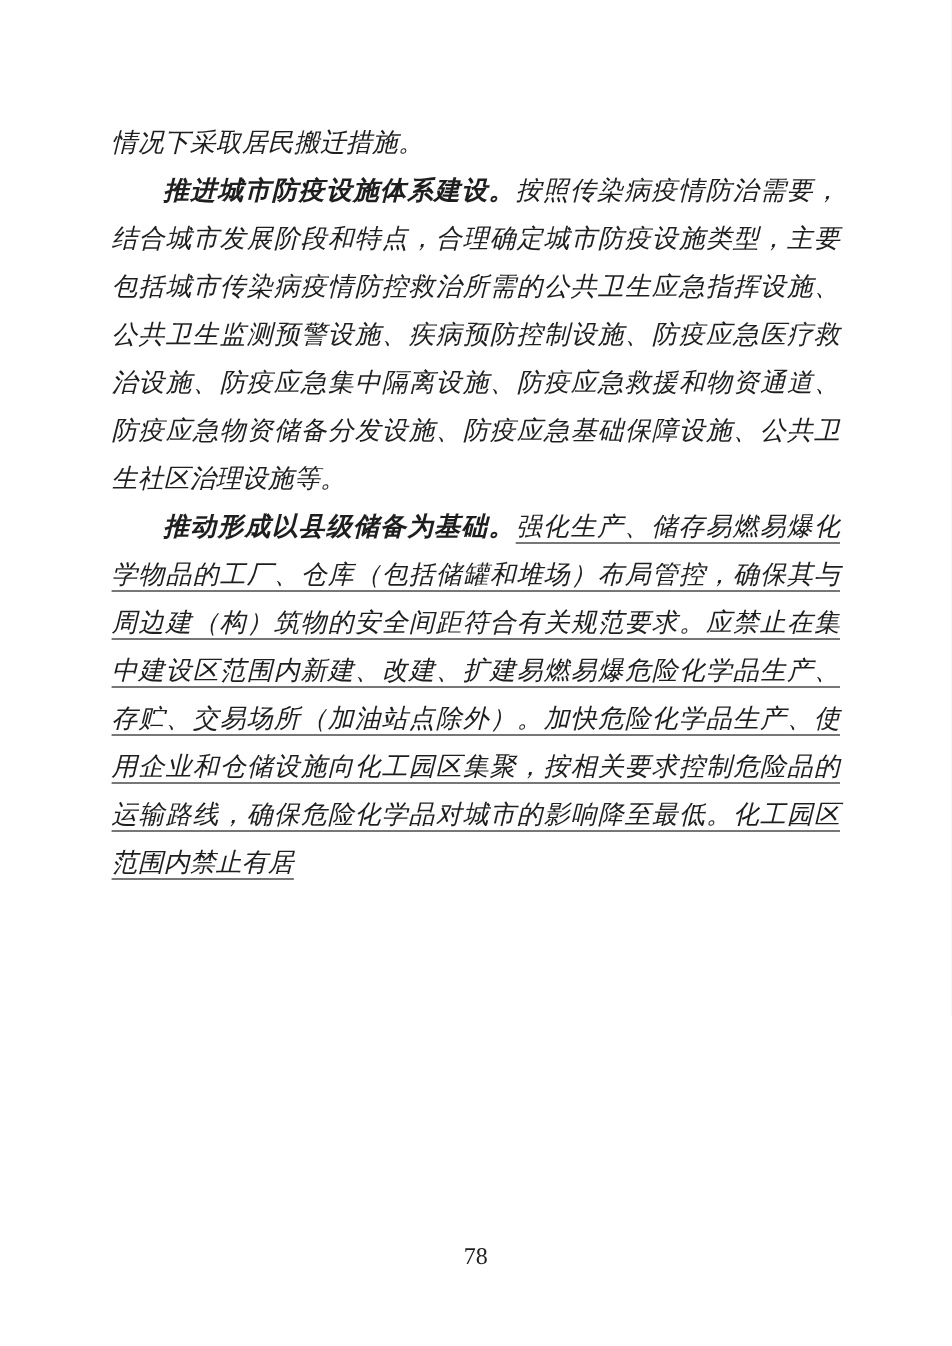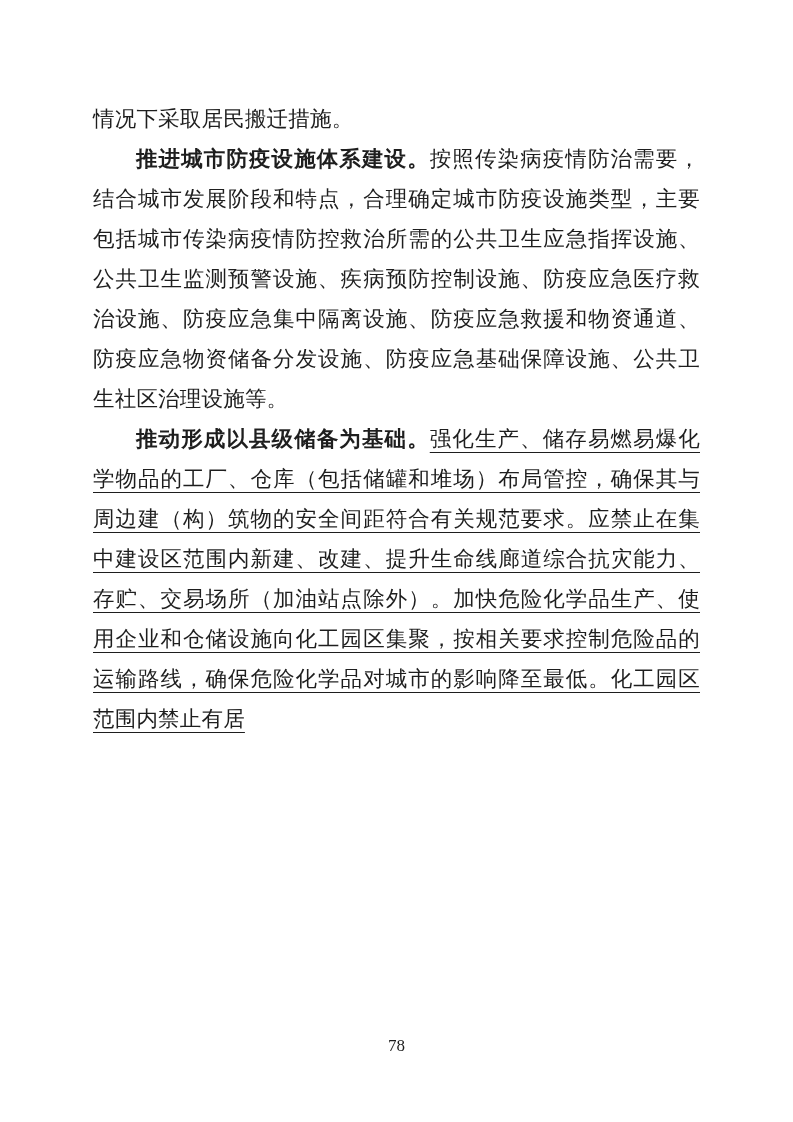--- a/index.html
+++ b/index.html
@@ -22,52 +22,53 @@
     width: 607px;
   }
   .para {
     font-size: 21.5px;
     line-height: 40px;
     color: #1e1e1e;
     text-align: justify;
     text-justify: inter-character;
     letter-spacing: 0.2px;
     text-indent: 2em;
+    font-style: italic;
   }
   .para.no-indent {
     text-indent: 0;
   }
   .lead {
     font-weight: bold;
   }
   .ul {
     text-decoration: underline;
     text-underline-offset: 6px;
     text-decoration-thickness: 1px;
   }
   .footer {
     position: absolute;
     left: 0;
     top: 1036px;
     width: 100%;
     text-align: center;
-    font-size: 17px;
+    font-size: 20px;
     color: #1e1e1e;
     font-family: "Liberation Serif", "DejaVu Serif", serif;
   }
 </style>
 </head>
 <body>
 
 <div class="page">
   <div class="content">
 
     <p class="para no-indent"><span>情况下采取居民搬迁措施。</span></p>
 
     <p class="para"><span class="lead">推进城市防疫设施体系建设。</span><span>按照传染病疫情防治需要，结合城市发展阶段和特点，合理确定城市防疫设施类型，主要包括城市传染病疫情防控救治所需的公共卫生应急指挥设施、公共卫生监测预警设施、疾病预防控制设施、防疫应急医疗救治设施、防疫应急集中隔离设施、防疫应急救援和物资通道、防疫应急物资储备分发设施、防疫应急基础保障设施、公共卫生社区治理设施等。</span></p>
 
 
-    <p class="para"><span class="lead">推动形成以县级储备为基础。</span><span class="ul">强化生产、储存易燃易爆化学物品的工厂、仓库（包括储罐和堆场）布局管控，确保其与周边建（构）筑物的安全间距符合有关规范要求。应禁止在集中建设区范围内新建、改建、提升生命线廊道综合抗灾能力、存贮、交易场所（加油站点除外）。加快危险化学品生产、使用企业和仓储设施向化工园区集聚，按相关要求控制危险品的运输路线，确保危险化学品对城市的影响降至最低。化工园区范围内禁止有居</span></p>
+    <p class="para"><span class="lead">推动形成以县级储备为基础。</span><span class="ul">强化生产、储存易燃易爆化学物品的工厂、仓库（包括储罐和堆场）布局管控，确保其与周边建（构）筑物的安全间距符合有关规范要求。应禁止在集中建设区范围内新建、改建、扩建易燃易爆危险化学品生产、存贮、交易场所（加油站点除外）。加快危险化学品生产、使用企业和仓储设施向化工园区集聚，按相关要求控制危险品的运输路线，确保危险化学品对城市的影响降至最低。化工园区范围内禁止有居</span></p>
 
   </div>
 
   <div class="footer">78</div>
 </div>
 
 </body></html>

